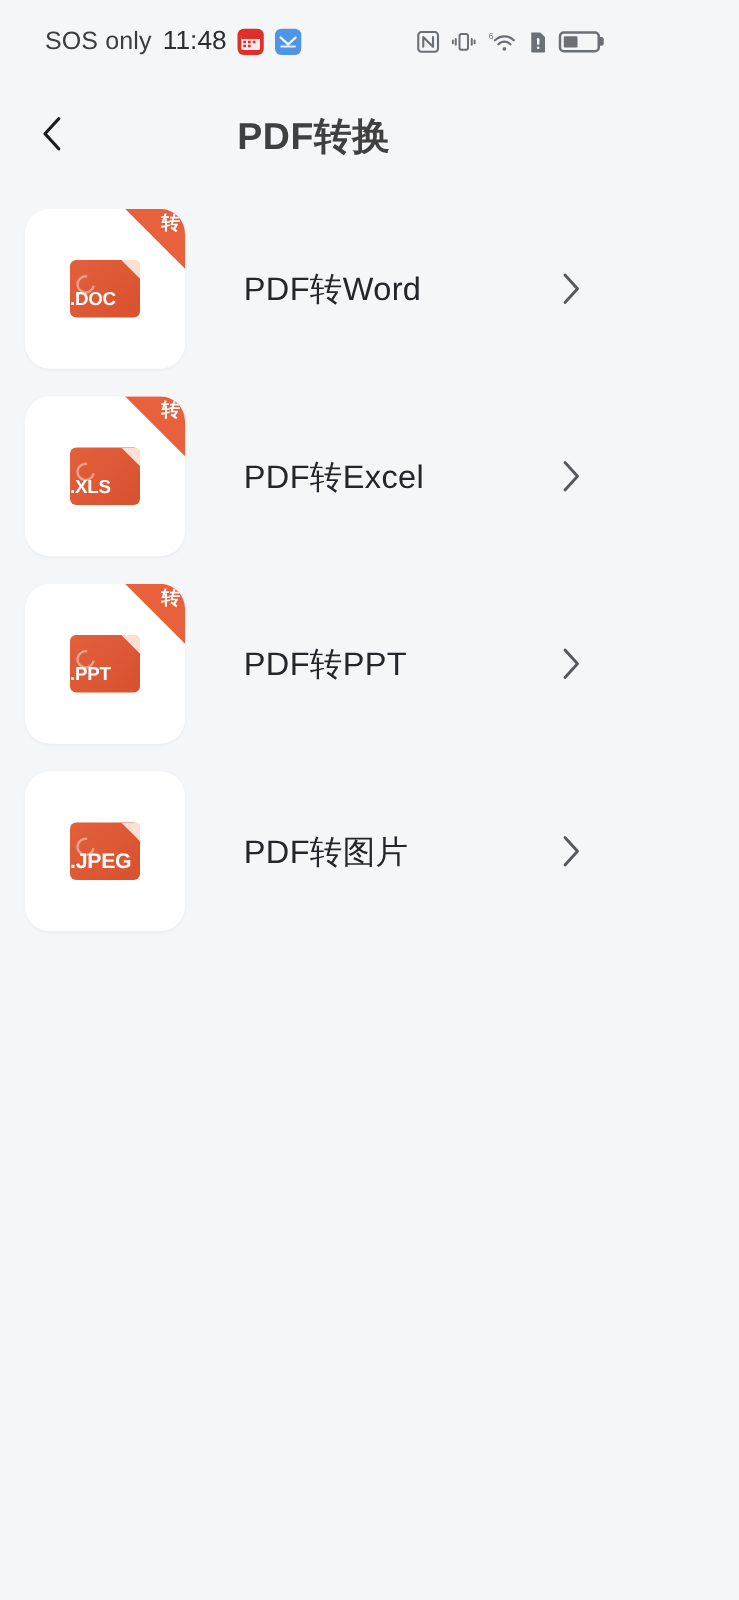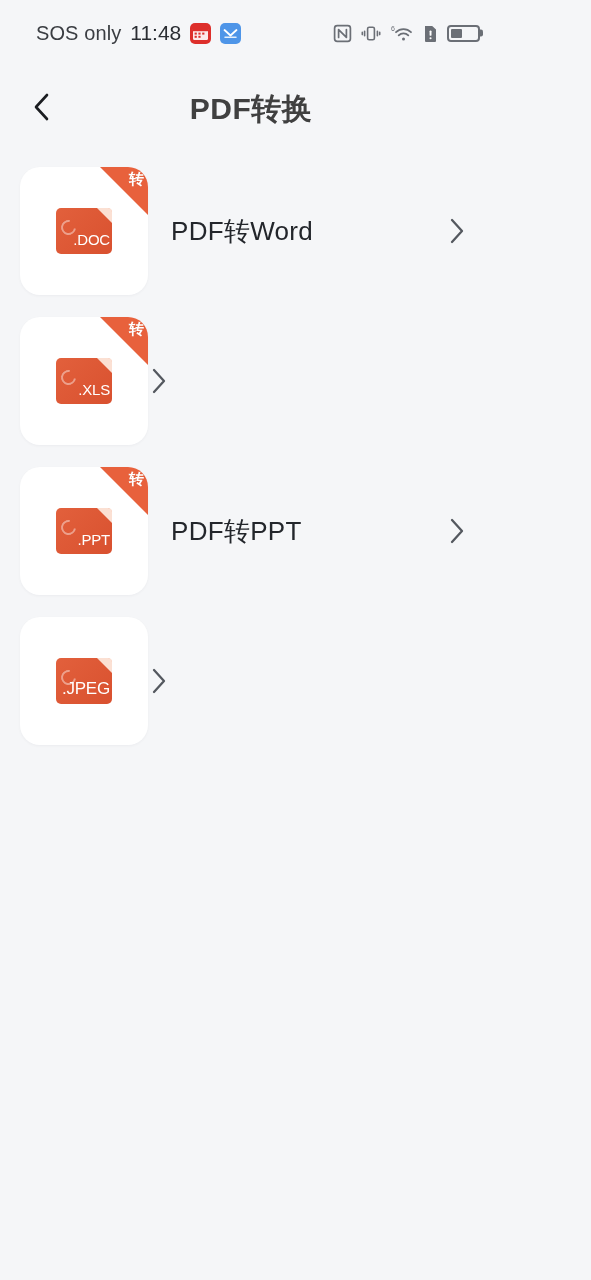--- a/index.html
+++ b/index.html
@@ -133,30 +133,30 @@
   .fileglyph .swirl {
     position:absolute; left:5px; top:12px;
     width:15px; height:15px;
     border:2.5px solid rgba(255,255,255,.42);
     border-radius:50%;
     border-right-color:transparent;
     transform:rotate(-35deg);
   }
   .fileglyph .ext {
     position:absolute; left:0; right:2px; bottom:7px;
-    text-align:right;
-    font-size:15px; font-weight:normal; color:#ffffff;
+    text-align:left;
+    font-size:15px; font-weight:bold; color:#ffffff;
     letter-spacing:-.2px; line-height:1;
     font-family:"Liberation Sans","DejaVu Sans",sans-serif;
   }
   .fileglyph.small .ext { font-size:17px; }
 
   .row-label {
     flex:1;
-    margin-left:23px;
+    margin-left:47px;
     font-size:26px; color:#23262b;
     letter-spacing:.3px;
   }
   .chev { flex:none; display:flex; align-items:center; }
 </style>
 </head>
 <body>
 
 <div id="screen">
 
@@ -263,20 +263,21 @@
         <div class="ribbon">
           <span class="rb-char">转</span>
         </div>
         <div class="fileglyph">
           <span class="body"></span>
             <span class="fold"></span>
             <span class="swirl"></span>
           <span class="ext">.XLS</span>
         </div>
       </div>
+      <div class="row-label">PDF转Excel</div>
       <div class="chev">
         <svg width="22" height="30" viewBox="0 0 22 30" aria-hidden="true">
           <path d="M6 4 L16 15 L6 26" fill="none" stroke="#54585f" stroke-width="2.3" stroke-linecap="round" stroke-linejoin="round"></path>
         </svg>
       </div>
     </div>
 
     <div class="row">
       <div class="thumb">
         <div class="ribbon">
@@ -299,20 +300,21 @@
 
     <div class="row">
       <div class="thumb">
         <div class="fileglyph small">
           <span class="body"></span>
             <span class="fold"></span>
             <span class="swirl"></span>
           <span class="ext">.JPEG</span>
         </div>
       </div>
+      <div class="row-label">PDF转图片</div>
       <div class="chev">
         <svg width="22" height="30" viewBox="0 0 22 30" aria-hidden="true">
           <path d="M6 4 L16 15 L6 26" fill="none" stroke="#54585f" stroke-width="2.3" stroke-linecap="round" stroke-linejoin="round"></path>
         </svg>
       </div>
     </div>
 
   </div>
 </div>
 

